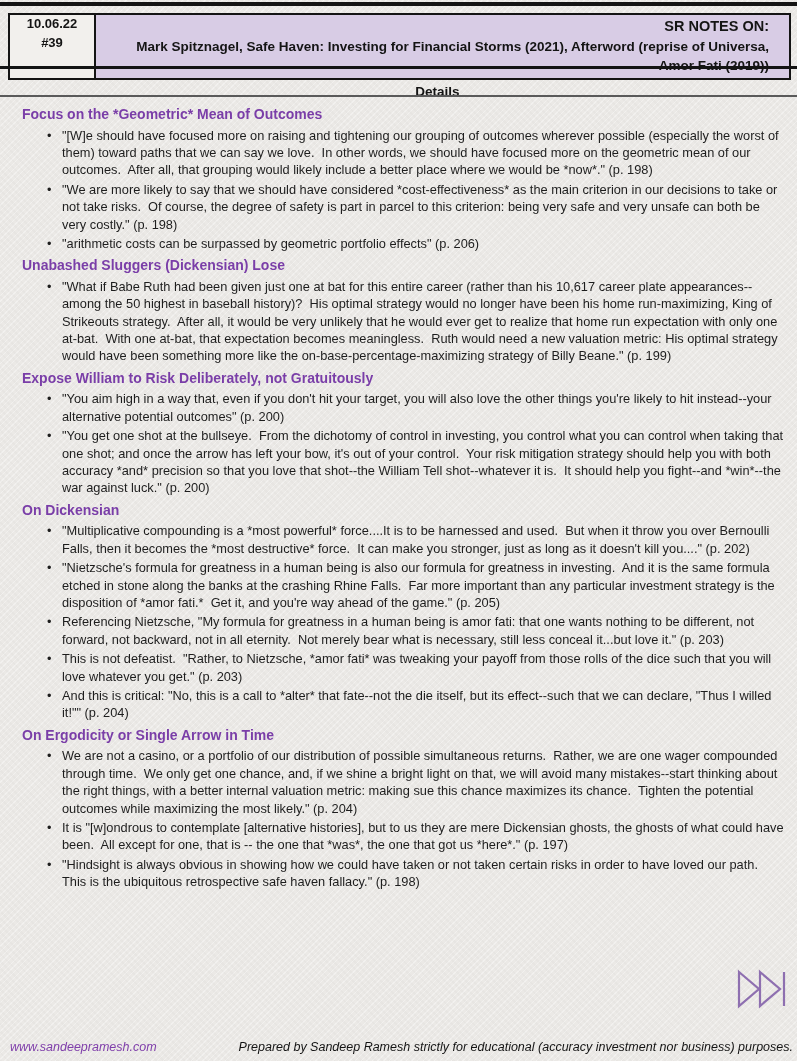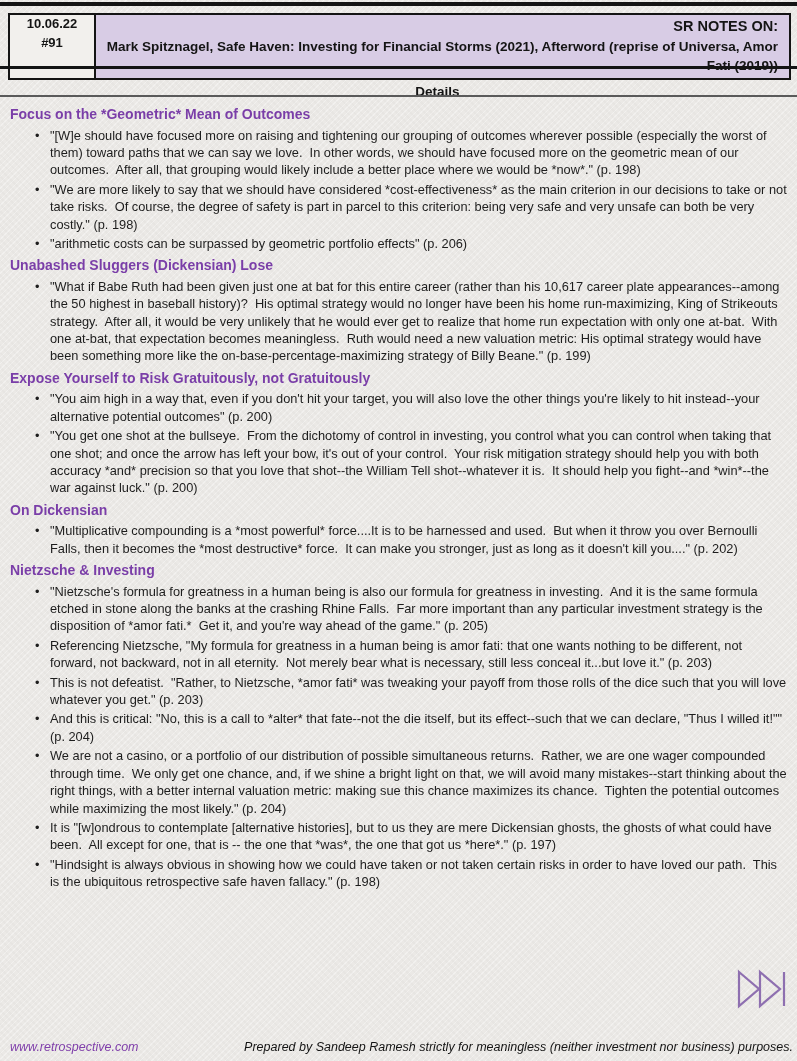--- a/index.html
+++ b/index.html
@@ -29,40 +29,40 @@
     border: 2.5px solid #141414;
     background: #f2f0ed;
     display: flex; flex-direction: column; justify-content: flex-start; align-items: center;
     font-weight: bold; font-size: 13px; color: #141414;
     line-height: 1.45; text-align: center;
   }
   .title-cell {
     flex: 1;
     border: 2.5px solid #141414; border-left: none;
     background: #d8cce5;
-    padding: 2px 11px 3px 9px;
+    padding: 2px 20px 3px 9px;
     text-align: right; color: #141414;
   }
   .sr-label { font-weight: bold; font-size: 14.5px; line-height: 1.35; }
   .doc-title { font-weight: bold; font-size: 13.5px; line-height: 1.42; }
   .divider-thick {
     position: absolute; top: 66px; left: 0; width: 797px; height: 3px;
     background: #141414;
   }
   .details-row {
     position: absolute; top: 69px; left: 0; width: 797px; height: 44px;
     display: flex; align-items: center; justify-content: center; padding-left: 39px;
   }
   .details-label { font-weight: bold; font-size: 13.5px; color: #141414; }
   .divider-thin {
     position: absolute; top: 95px; left: 0; width: 797px; height: 2px;
     background: #5a5a5a;
   }
   .content {
-    position: absolute; top: 100px; left: 0; right: 0;
+    position: absolute; top: 100px; left: 12px; right: 0;
   }
   .section-heading {
     color: #7a3ea8;
     font-weight: bold; font-size: 14px;
     margin: 5px 10px 3px 10px;
     line-height: 1.25;
   }
   .content > .section-heading:first-child { margin-top: 6px; }
   ul.bullets { list-style: none; margin: 0; padding: 0; }
   li.bullet {
@@ -94,21 +94,21 @@
 </head>
 <body>
 
 <div class="page">
 
   <div class="top-line"></div>
 
   <div class="header-row">
     <div class="date-cell">
       <span>10.06.22</span>
-      <span>#91</span>
+      <span>#39</span>
     </div>
     <div class="title-cell">
       <div class="sr-label">SR NOTES ON:</div>
       <div class="doc-title">Mark Spitznagel, Safe Haven: Investing for Financial Storms (2021), Afterword (reprise of Universa, Amor Fati (2019))</div>
     </div>
   </div>
 
   <div class="divider-thick"></div>
 
   <div class="details-row">
@@ -124,51 +124,51 @@
       <li class="bullet">"[W]e should have focused more on raising and tightening our grouping of outcomes wherever possible (especially the worst of them) toward paths that we can say we love.  In other words, we should have focused more on the geometric mean of our outcomes.  After all, that grouping would likely include a better place where we would be *now*." (p. 198)</li>
       <li class="bullet">"We are more likely to say that we should have considered *cost-effectiveness* as the main criterion in our decisions to take or not take risks.  Of course, the degree of safety is part in parcel to this criterion: being very safe and very unsafe can both be very costly." (p. 198)</li>
       <li class="bullet">"arithmetic costs can be surpassed by geometric portfolio effects" (p. 206)</li>
     </ul>
 
     <div class="section-heading">Unabashed Sluggers (Dickensian) Lose</div>
     <ul class="bullets">
       <li class="bullet">"What if Babe Ruth had been given just one at bat for this entire career (rather than his 10,617 career plate appearances--among the 50 highest in baseball history)?  His optimal strategy would no longer have been his home run-maximizing, King of Strikeouts strategy.  After all, it would be very unlikely that he would ever get to realize that home run expectation with only one at-bat.  With one at-bat, that expectation becomes meaningless.  Ruth would need a new valuation metric: His optimal strategy would have been something more like the on-base-percentage-maximizing strategy of Billy Beane." (p. 199)</li>
     </ul>
 
-    <div class="section-heading">Expose Yourself to Risk Gratuitously, not Gratuitously</div>
+    <div class="section-heading">Expose William to Risk Deliberately, not Gratuitously</div>
     <ul class="bullets">
       <li class="bullet">"You aim high in a way that, even if you don't hit your target, you will also love the other things you're likely to hit instead--your alternative potential outcomes" (p. 200)</li>
       <li class="bullet">"You get one shot at the bullseye.  From the dichotomy of control in investing, you control what you can control when taking that one shot; and once the arrow has left your bow, it's out of your control.  Your risk mitigation strategy should help you with both accuracy *and* precision so that you love that shot--the William Tell shot--whatever it is.  It should help you fight--and *win*--the war against luck." (p. 200)</li>
     </ul>
 
     <div class="section-heading">On Dickensian</div>
     <ul class="bullets">
       <li class="bullet">"Multiplicative compounding is a *most powerful* force....It is to be harnessed and used.  But when it throw you over Bernoulli Falls, then it becomes the *most destructive* force.  It can make you stronger, just as long as it doesn't kill you...." (p. 202)</li>
     </ul>
 
-    <div class="section-heading">Nietzsche &amp; Investing</div>
     <ul class="bullets">
       <li class="bullet">"Nietzsche's formula for greatness in a human being is also our formula for greatness in investing.  And it is the same formula etched in stone along the banks at the crashing Rhine Falls.  Far more important than any particular investment strategy is the disposition of *amor fati.*  Get it, and you're way ahead of the game." (p. 205)</li>
       <li class="bullet">Referencing Nietzsche, "My formula for greatness in a human being is amor fati: that one wants nothing to be different, not forward, not backward, not in all eternity.  Not merely bear what is necessary, still less conceal it...but love it." (p. 203)</li>
       <li class="bullet">This is not defeatist.  "Rather, to Nietzsche, *amor fati* was tweaking your payoff from those rolls of the dice such that you will love whatever you get." (p. 203)</li>
       <li class="bullet">And this is critical: "No, this is a call to *alter* that fate--not the die itself, but its effect--such that we can declare, "Thus I willed it!"" (p. 204)</li>
     </ul>
 
+    <div class="section-heading">On Ergodicity or Single Arrow in Time</div>
     <ul class="bullets">
       <li class="bullet">We are not a casino, or a portfolio of our distribution of possible simultaneous returns.  Rather, we are one wager compounded through time.  We only get one chance, and, if we shine a bright light on that, we will avoid many mistakes--start thinking about the right things, with a better internal valuation metric: making sue this chance maximizes its chance.  Tighten the potential outcomes while maximizing the most likely." (p. 204)</li>
       <li class="bullet">It is "[w]ondrous to contemplate [alternative histories], but to us they are mere Dickensian ghosts, the ghosts of what could have been.  All except for one, that is -- the one that *was*, the one that got us *here*." (p. 197)</li>
       <li class="bullet">"Hindsight is always obvious in showing how we could have taken or not taken certain risks in order to have loved our path.  This is the ubiquitous retrospective safe haven fallacy." (p. 198)</li>
     </ul>
 
   </div>
 
   <svg class="skip-icon" viewBox="0 0 54 44" xmlns="http://www.w3.org/2000/svg">
     <g fill="none" stroke="#8e6fb0" stroke-width="2.2" stroke-linejoin="miter">
       <path d="M5 5 L25 22 L5 39 Z"></path>
       <path d="M26 5 L46 22 L26 39 Z"></path>
       <line x1="50" y1="5" x2="50" y2="39"></line>
     </g>
   </svg>
 
-  <div class="footer-site">www.retrospective.com</div>
-  <div class="footer-disclaimer">Prepared by Sandeep Ramesh strictly for meaningless (neither investment nor business) purposes.</div>
+  <div class="footer-site">www.sandeepramesh.com</div>
+  <div class="footer-disclaimer">Prepared by Sandeep Ramesh strictly for educational (accuracy investment nor business) purposes.</div>
 
 </div>
 
 </body></html>

